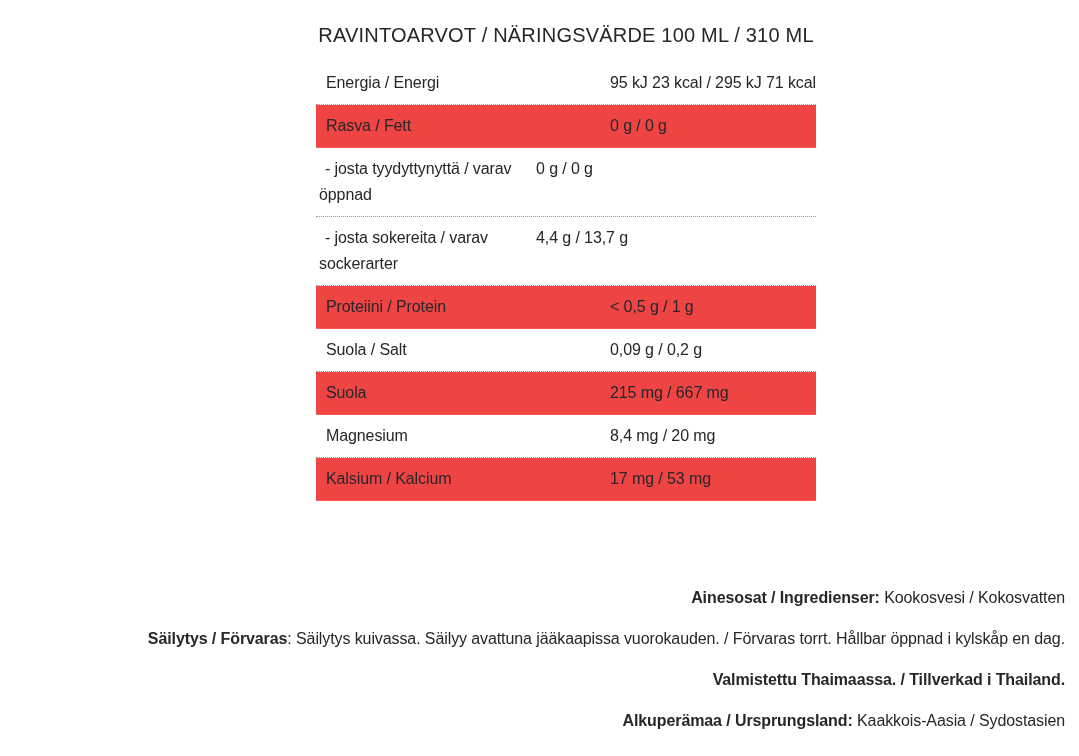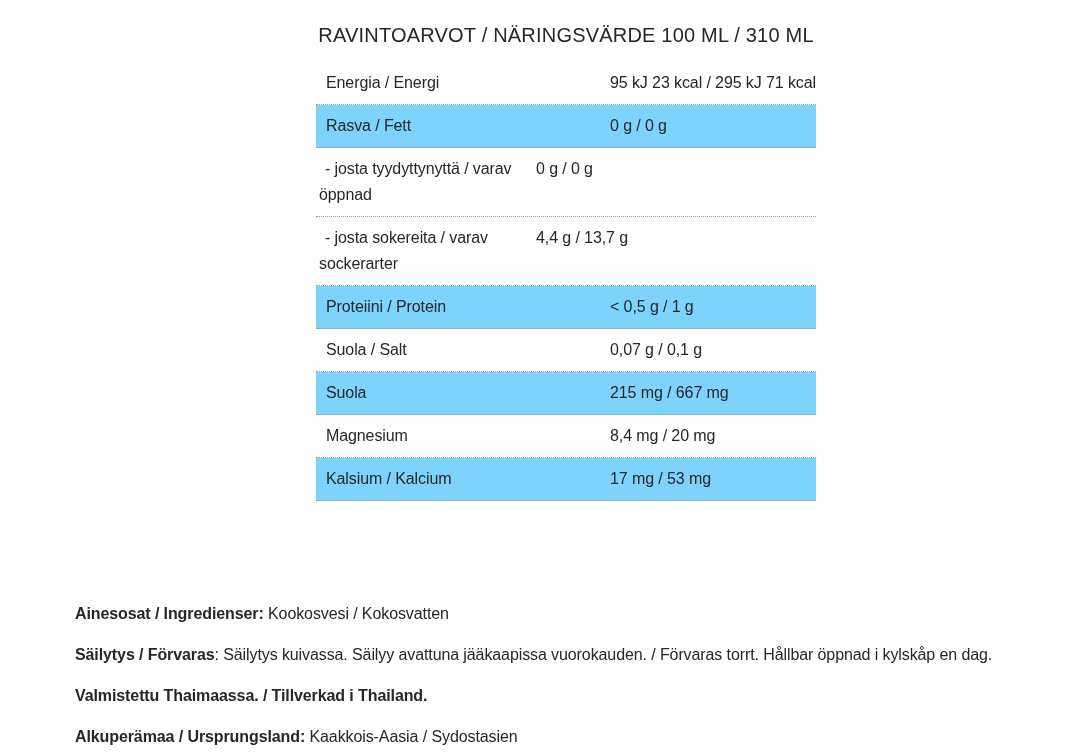--- a/index.html
+++ b/index.html
@@ -28,42 +28,43 @@
   .nutri-table { width: 100%; }
   .nutri-row {
     display: flex;
     align-items: flex-start;
     padding: 8px 0;
     border-bottom: 1px dotted #97979f;
     font-size: 16px;
     line-height: 26px;
     letter-spacing: -0.1px;
   }
-  .nutri-row.shaded { background: #7dd3fc; }
+  .nutri-row.shaded { background: #ef4444; }
   .nutri-label {
     width: 294px;
     flex: none;
     padding-left: 10px;
   }
   .nutri-label.sub {
     padding-left: 3px;
     text-indent: 6px;
     max-width: 220px;
   }
   .nutri-value { flex: 1; max-width: 206px; }
   .details {
     position: absolute;
     left: 75px; top: 589px;
     width: 990px;
   }
   .details p {
-    margin: 16px 0 23px 0;
+    margin: 0 0 23px 0;
     font-size: 16px;
     line-height: 18px;
     letter-spacing: -0.1px;
+    text-align: right;
   }
   .details b { font-weight: 700; }
 </style>
 </head>
 <body>
 
 <section class="nutri">
   <h2 class="nutri-title">RAVINTOARVOT / NÄRINGSVÄRDE 100 ML / 310 ML</h2>
 
   <div class="nutri-table">
@@ -82,21 +83,21 @@
     <div class="nutri-row">
       <div class="nutri-label sub">- josta sokereita / varav sockerarter</div>
       <div class="nutri-value">4,4 g / 13,7 g</div>
     </div>
     <div class="nutri-row shaded">
       <div class="nutri-label">Proteiini / Protein</div>
       <div class="nutri-value">&lt; 0,5 g / 1 g</div>
     </div>
     <div class="nutri-row">
       <div class="nutri-label">Suola / Salt</div>
-      <div class="nutri-value">0,07 g / 0,1 g</div>
+      <div class="nutri-value">0,09 g / 0,2 g</div>
     </div>
     <div class="nutri-row shaded">
       <div class="nutri-label">Suola</div>
       <div class="nutri-value">215 mg / 667 mg</div>
     </div>
     <div class="nutri-row">
       <div class="nutri-label">Magnesium</div>
       <div class="nutri-value">8,4 mg / 20 mg</div>
     </div>
     <div class="nutri-row shaded">

